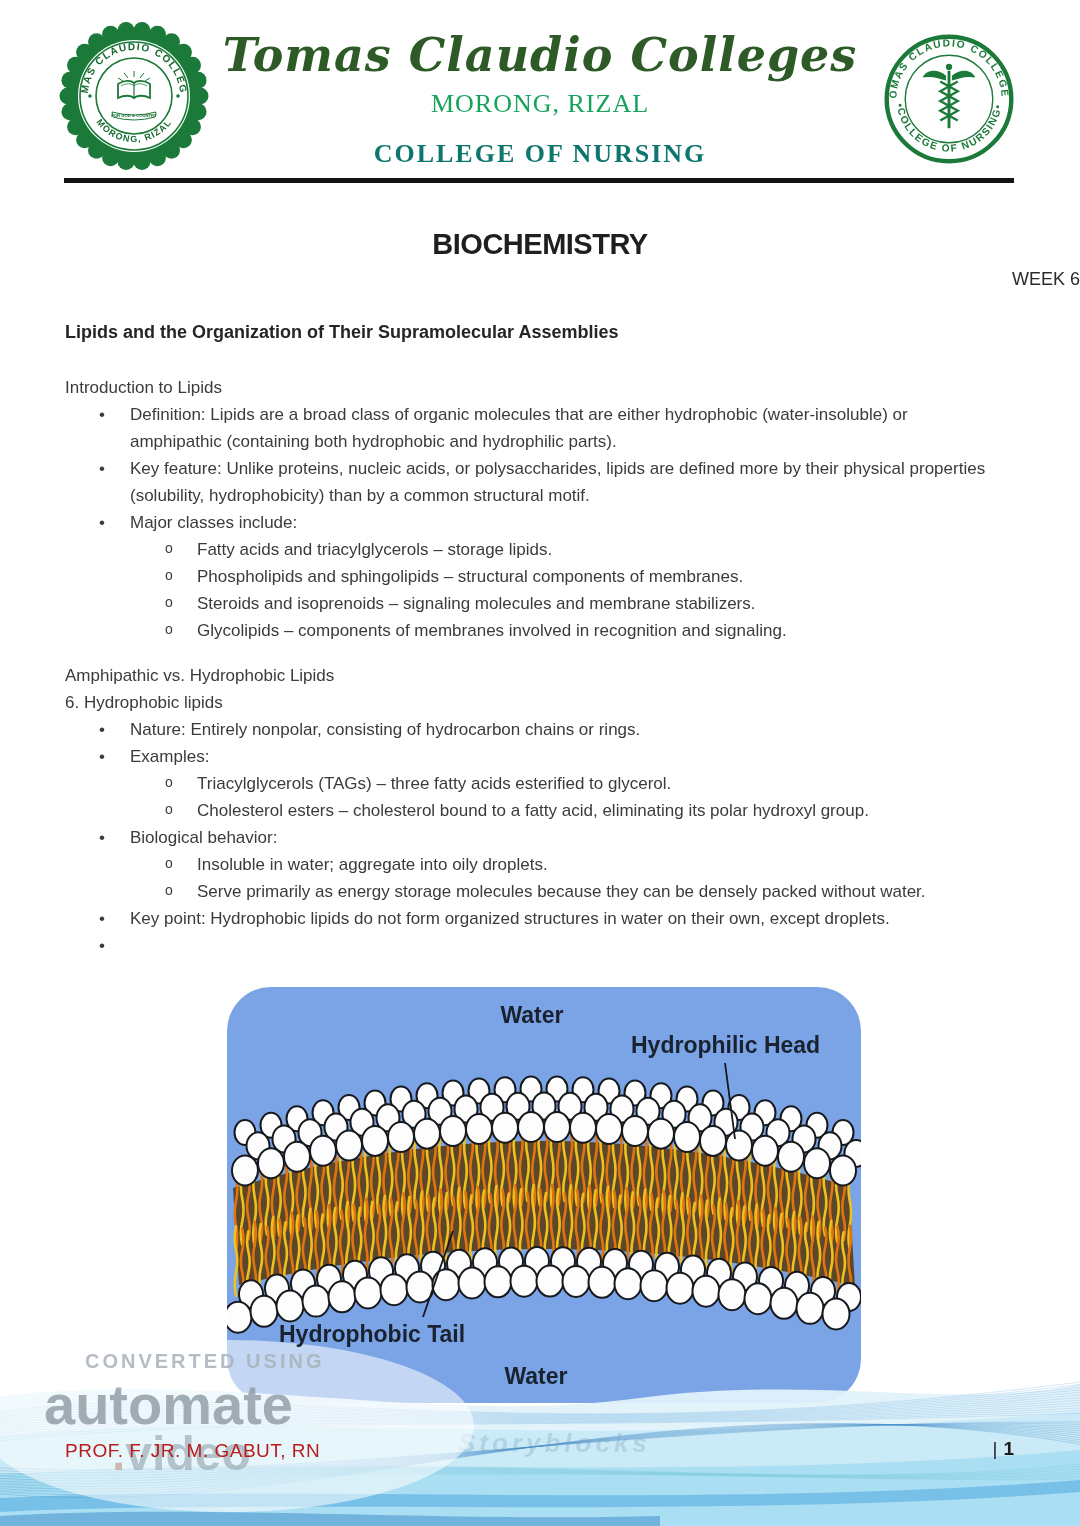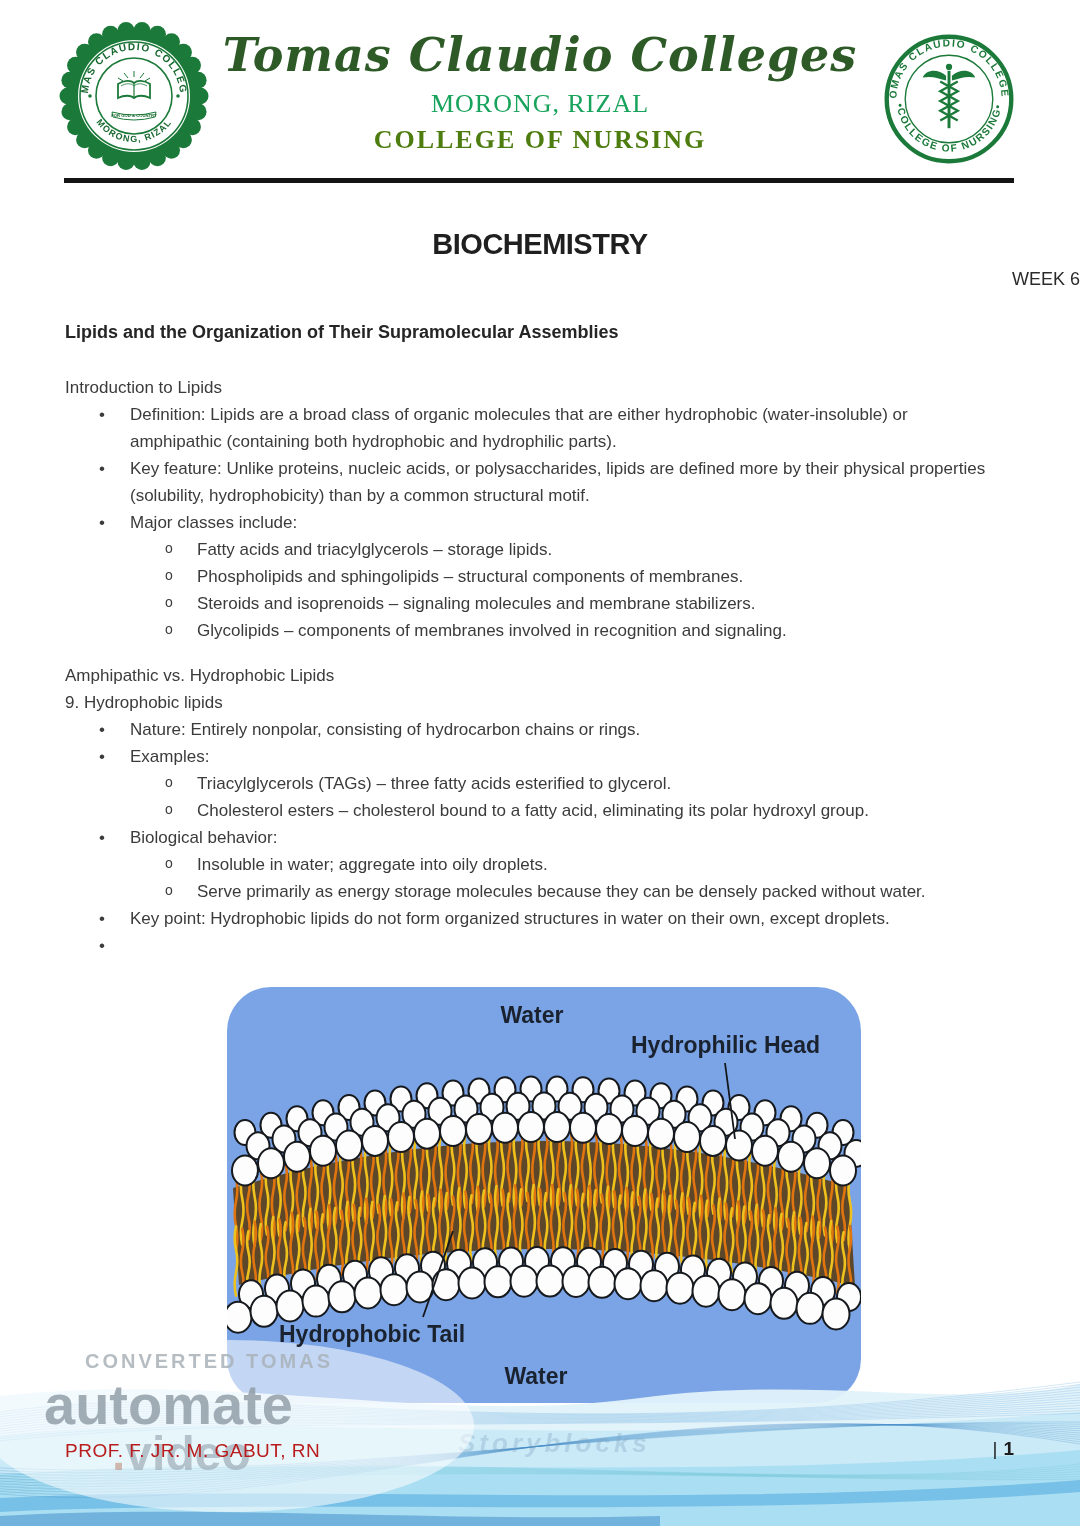--- a/index.html
+++ b/index.html
@@ -17,21 +17,21 @@
   .school-script {
     font-family:"DejaVu Serif", serif; font-style:italic; font-weight:bold;
     font-size:46px; color:#2d5a27; letter-spacing:1px; line-height:1.1;
   }
   .school-loc {
     font-family:"Liberation Serif", serif; font-size:26px; color:#17a35b;
     letter-spacing:1px; margin-top:8px;
   }
   .school-college {
     font-family:"Liberation Serif", serif; font-weight:bold; font-size:26px;
-    color:#4d7c0f; letter-spacing:2px; margin-top:6px;
+    color:#0f766e; letter-spacing:2px; margin-top:20px;
   }
   .hdr-rule { position:absolute; left:64px; top:178px; width:950px; height:5px; background:#141414; }
   
   .doc-title {
     position:absolute; top:228px; left:0; right:0; text-align:center;
     font-size:29px; font-weight:600; color:#1f1f1f; letter-spacing:-0.5px;
   }
   .doc-sub {
     position:absolute; top:269px; left:0; right:0; text-align:right;
     font-size:18px; color:#2b2b2b;
@@ -207,21 +207,21 @@
   <div class="content">
     <div class="ln l0"><span class="txt">Introduction to Lipids</span></div>
     <div class="ln l1 w870"><span class="mk">•</span><span class="txt">Definition: Lipids are a broad class of organic molecules that are either hydrophobic (water-insoluble) or amphipathic (containing both hydrophobic and hydrophilic parts).</span></div>
     <div class="ln l1"><span class="mk">•</span><span class="txt">Key feature: Unlike proteins, nucleic acids, or polysaccharides, lipids are defined more by their physical properties (solubility, hydrophobicity) than by a common structural motif.</span></div>
     <div class="ln l1"><span class="mk">•</span><span class="txt">Major classes include:</span></div>
     <div class="ln l2"><span class="mk">o</span><span class="txt">Fatty acids and triacylglycerols – storage lipids.</span></div>
     <div class="ln l2"><span class="mk">o</span><span class="txt">Phospholipids and sphingolipids – structural components of membranes.</span></div>
     <div class="ln l2"><span class="mk">o</span><span class="txt">Steroids and isoprenoids – signaling molecules and membrane stabilizers.</span></div>
     <div class="ln l2"><span class="mk">o</span><span class="txt">Glycolipids – components of membranes involved in recognition and signaling.</span></div>
     <div class="ln l0 mt26"><span class="txt">Amphipathic vs. Hydrophobic Lipids</span></div>
-    <div class="ln l0"><span class="txt">9. Hydrophobic lipids</span></div>
+    <div class="ln l0"><span class="txt">6. Hydrophobic lipids</span></div>
     <div class="ln l1"><span class="mk">•</span><span class="txt">Nature: Entirely nonpolar, consisting of hydrocarbon chains or rings.</span></div>
     <div class="ln l1"><span class="mk">•</span><span class="txt">Examples:</span></div>
     <div class="ln l2"><span class="mk">o</span><span class="txt">Triacylglycerols (TAGs) – three fatty acids esterified to glycerol.</span></div>
     <div class="ln l2"><span class="mk">o</span><span class="txt">Cholesterol esters – cholesterol bound to a fatty acid, eliminating its polar hydroxyl group.</span></div>
     <div class="ln l1"><span class="mk">•</span><span class="txt">Biological behavior:</span></div>
     <div class="ln l2"><span class="mk">o</span><span class="txt">Insoluble in water; aggregate into oily droplets.</span></div>
     <div class="ln l2 w750"><span class="mk">o</span><span class="txt">Serve primarily as energy storage molecules because they can be densely packed without water.</span></div>
     <div class="ln l1"><span class="mk">•</span><span class="txt">Key point: Hydrophobic lipids do not form organized structures in water on their own, except droplets.</span></div>
     <div class="ln l1 empty-b"><span class="mk">•</span><span class="txt"></span></div>
   </div>
@@ -593,20 +593,20 @@
       <path d="M0,153 C400,120 800,168 1080,140.5" fill="none" stroke="#57b8c9" opacity="0.2" stroke-width="1"></path>
       <path d="M0,156 C400,122 800,166 1080,143" fill="none" stroke="#57b8c9" opacity="0.2" stroke-width="1"></path>
       <path d="M0,159 C400,124 800,164 1080,145.5" fill="none" stroke="#57b8c9" opacity="0.2" stroke-width="1"></path>
       <path d="M0,162 C400,126 800,162 1080,148" fill="none" stroke="#57b8c9" opacity="0.2" stroke-width="1"></path>
       <path d="M0,165 C400,128 800,160 1080,150.5" fill="none" stroke="#57b8c9" opacity="0.2" stroke-width="1"></path>
       <path d="M0,168 C400,130 800,158 1080,153" fill="none" stroke="#57b8c9" opacity="0.2" stroke-width="1"></path>
     </svg>
   <div class="ghost-brand">Storyblocks</div>
 
   <div class="wm-blob"></div>
-  <div class="wm-line1">CONVERTED TOMAS</div>
+  <div class="wm-line1">CONVERTED USING</div>
   <div class="wm-brand">automate</div>
   <div class="wm-brand2"><span class="wm-dot">.</span><span>video</span></div>
 
   <div class="footer-author">PROF. F. JR. M. GABUT, RN</div>
   <div class="footer-page"><span>|</span><span class="num">1</span></div>
 
 </div>
 
 </body></html>

